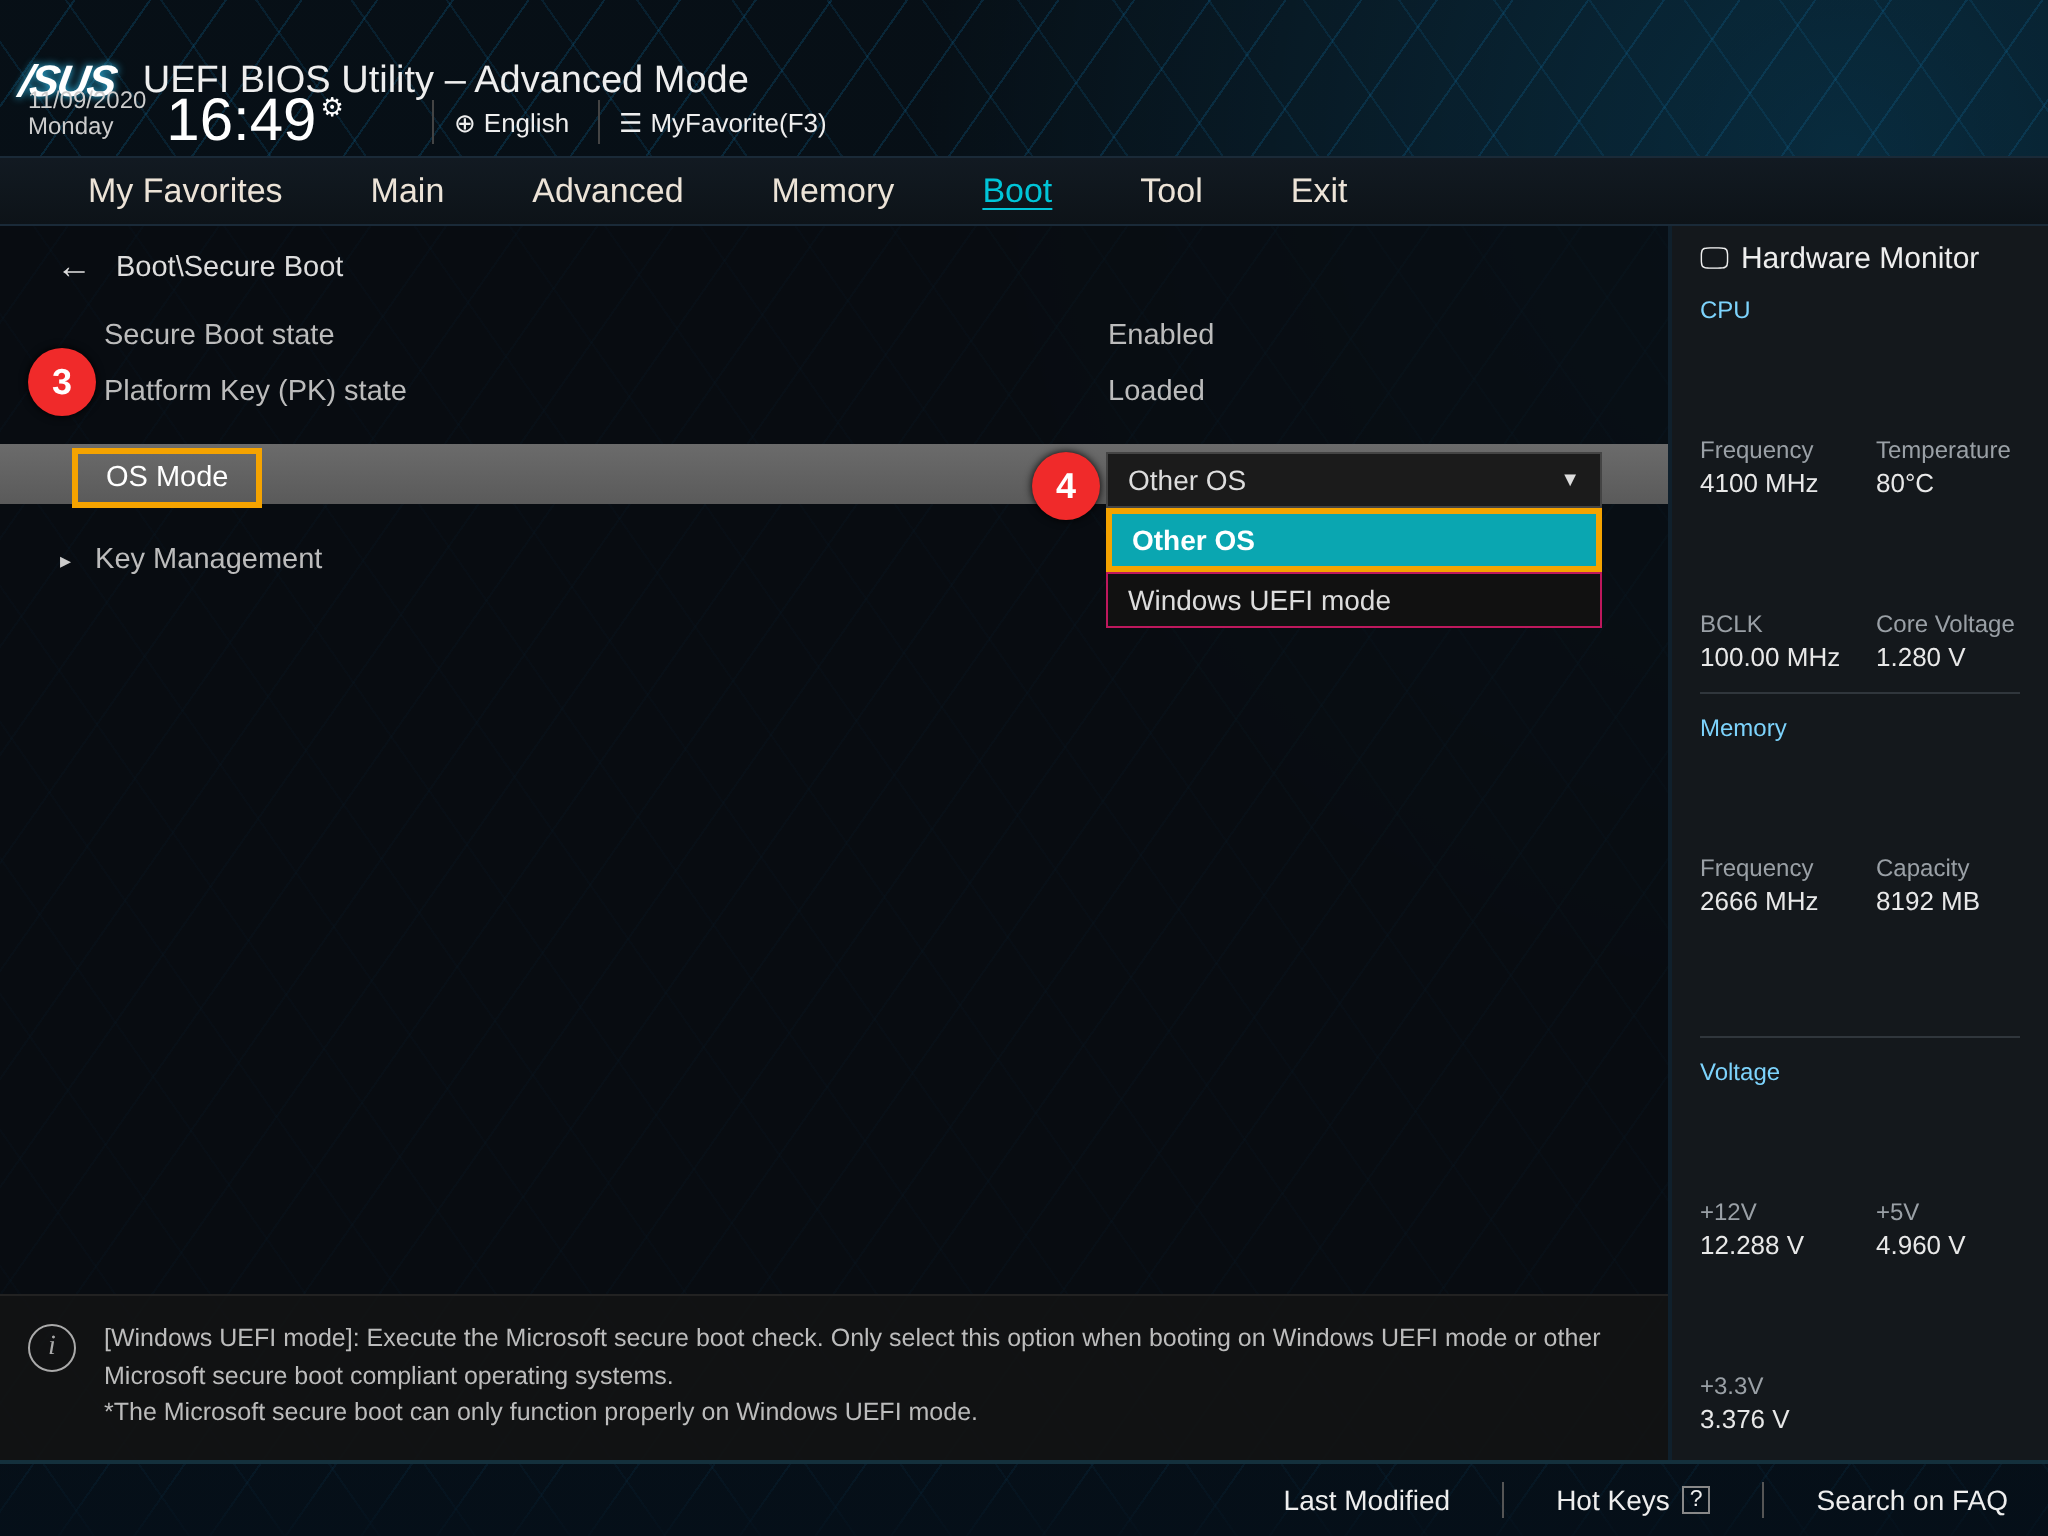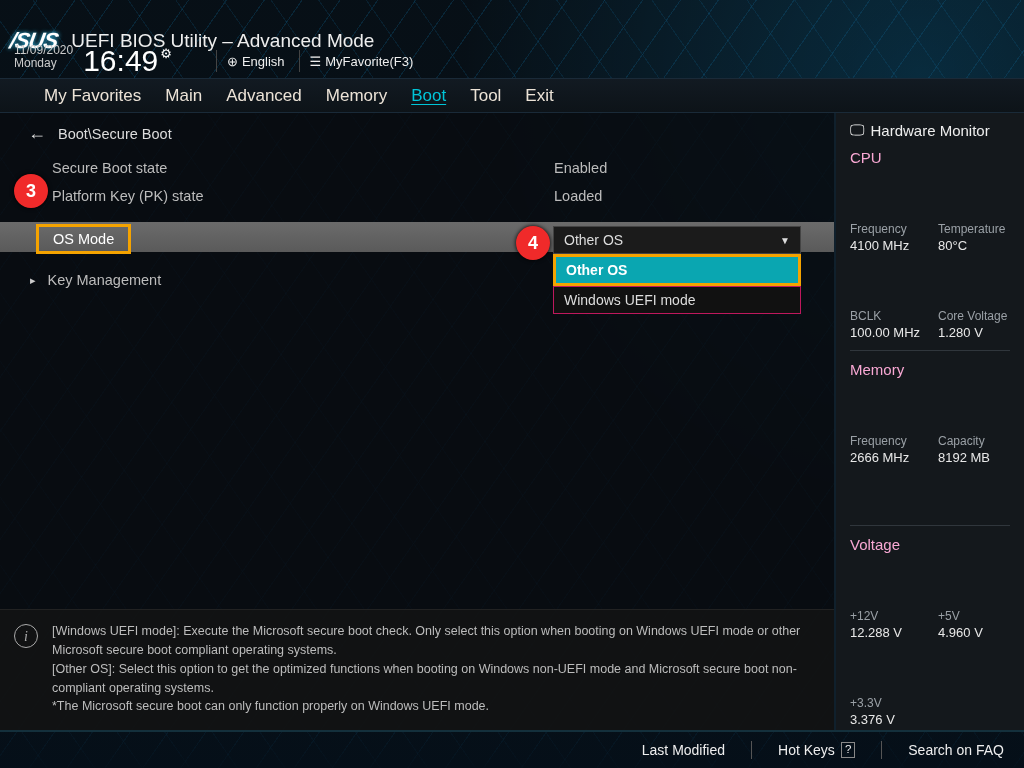--- a/index.html
+++ b/index.html
@@ -30,21 +30,21 @@
 .datetime{ position:absolute; left:14px; top:44px; display:flex; align-items:flex-start; gap:10px;}
 .date{ font-size:12px; color:#ccc; line-height:1.1; }
 .time{ font-size:30px; color:#fff; font-weight:500; display:flex; align-items:flex-start; }
 .gear{ font-size:13px; margin-left:2px; margin-top:2px; }
 .sep{ width:1px; height:22px; background:#444; margin:0 10px; }
 .lang, .fav{ font-size:13px; color:#eee; display:flex; align-items:center; gap:4px;}
 .top-right-bar{ position:absolute; left:206px; top:50px; display:flex; align-items:center; }
 
 
 .menubar{
-  height:35px; display:flex; align-items:center; gap:24px;
+  height:35px; display:flex; align-items:center; gap:44px;
   padding:0 20px 0 44px; border-top:1px solid #1a2a38; border-bottom:1px solid #1a2a38;
   background:linear-gradient(#121a22,#0d1318);
 }
 .menu-item{ font-size:17px; color:#ece3d7; cursor:default; }
 .menu-item.active{ color:#00c5d8; text-decoration:underline; text-underline-offset:3px; }
 
 
 .body{ flex:1; display:flex; min-height:0; }
 .main{ flex:1; display:flex; flex-direction:column; background:rgba(8,12,16,0.85); border-right:2px solid #10202c; }
 .crumbs{ display:flex; align-items:center; gap:12px; padding:10px 20px 10px 28px; font-size:14.5px; color:#ddd;}
@@ -96,35 +96,35 @@
   border:1.5px solid #aaa; border-radius:50%; color:#aaa;
   display:flex; align-items:center; justify-content:center;
   font-style:italic; font-family:Georgia,serif; font-size:14px;
 }
 
 
 .side{
   width:188px; background:#14181c; padding:8px 14px; font-size:13px;
 }
 .side-title{ color:#eee; font-size:15px; margin-bottom:10px; display:flex; align-items:center; gap:6px;}
-.sec-head{ color:#f9a8d4; font-size:15px; margin:10px 0 8px; }
+.sec-head{ color:#7dd3fc; font-size:12px; margin:10px 0 8px; }
 .stat{ display:flex; gap:16px; margin-bottom:8px;}
 .stat > div{ flex:1; }
 .stat .l{ color:#9aa0a6; font-size:12px;margin-top:48px; }
 .stat .v{ color:#e8e8e8; margin-top:2px;}
 .div{ border-top:1px solid #30363c; margin:10px 0;}
 
 
 .bottom{
   height:38px; border-top:2px solid #14303c; display:flex; align-items:center;
   justify-content:flex-end; padding:0 20px; gap:26px; font-size:14px;
   color:#eee;
   background:linear-gradient(180deg,rgba(5,15,25,.6),rgba(5,15,25,.9));
 }
-.bottom .item{ display:flex; gap:6px;}
+.bottom .item{ display:flex; align-items:center; gap:6px;}
 .bottom .vline{ width:1px; height:18px; background:#555;}
 .keycap{ border:1px solid #888; padding:0 3px; font-size:11.5px;}
 
 .os-label-box{
   position:absolute; left:36px; top:70px;
   padding:4px 14px; font-size:14.5px; color:#fff;
 }
 </style>
 </head>
 <body>
@@ -215,21 +215,20 @@
           </div>
         </div>
 
         <div class="callout" style="left:14px; top:20px">3</div>
         <div class="callout" style="left:516px; top:72px">4</div>
       </div>
 
       <div class="help">
         <div class="info-icon">i</div>
         <div>[Windows UEFI mode]: Execute the Microsoft secure boot check. Only select this option when booting on Windows UEFI mode or other Microsoft secure boot compliant operating systems.</div>
-        <div>[Other OS]: Select this option to get the optimized functions when booting on Windows non-UEFI mode and Microsoft secure boot non-compliant operating systems.</div>
         <div>*The Microsoft secure boot can only function properly on Windows UEFI mode.</div>
       </div>
     </div>
 
     <div class="side">
       <div class="side-title">
         <span>🖵</span>
         <span>Hardware Monitor</span>
       </div>
 

